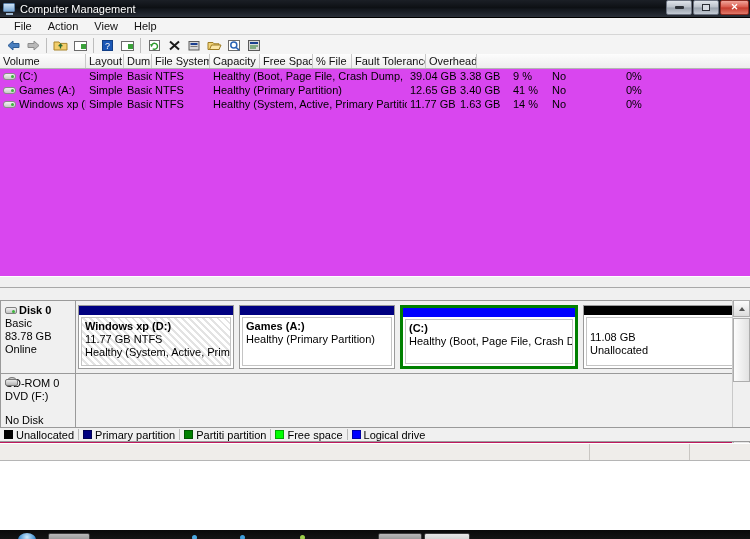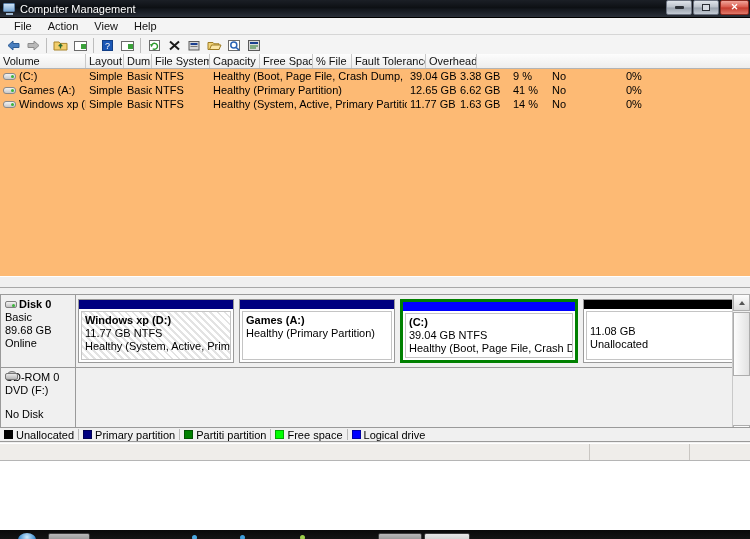--- a/index.html
+++ b/index.html
@@ -66,21 +66,21 @@
   }
   .tbtn{
     width:20px;height:19px;display:flex;align-items:center;justify-content:center;
     flex:none;
   }
   .tsep{width:1px;height:15px;background:#bdbdbd;margin:0 3px;flex:none;}
 
   
   .listpane{
     position:absolute;left:0;top:54px;width:750px;height:222px;
-    background:#fdba74;border-bottom:1px solid #c0c0c0;overflow:hidden;
+    background:#d946ef;border-bottom:1px solid #c0c0c0;overflow:hidden;
   }
   .lhead{
     display:flex;height:14px;
     background:linear-gradient(to bottom,#fdfdfd,#ededed);
     border-bottom:1px solid #b3b3b3;
   }
   .lhead .hc{
     font-size:11px;color:#111;padding:0 3px;line-height:14px;
     border-right:1px solid #c9c9c9;box-sizing:border-box;
     white-space:nowrap;overflow:hidden;
@@ -103,22 +103,22 @@
   .volcell{display:flex;align-items:center;}
 
   
   .splitter{
     position:absolute;left:0;top:276px;width:750px;height:10px;
     background:#f0f0f0;border-top:1px solid #ffffff;border-bottom:1px solid #a8a8a8;
   }
 
   
   .gpane{
-    position:absolute;left:0;top:294px;width:750px;height:148px;
-    background:#000000;overflow:hidden;
+    position:absolute;left:0;top:300px;width:750px;height:148px;
+    background:#be185d;overflow:hidden;
   }
   .gscroll-area{position:absolute;left:0;top:0;width:733px;height:148px;overflow:hidden;}
   .diskrow{display:flex;height:74px;}
   .diskinfo{
     width:76px;flex:none;background:#f0f0f0;
     border:1px solid #9a9a9a;border-right:1px solid #9a9a9a;
     box-sizing:border-box;padding:3px 4px;font-size:11px;line-height:13px;
   }
   .diskinfo .dname{font-weight:bold;display:flex;align-items:center;gap:2px;}
   .dicon{
@@ -347,21 +347,21 @@
             <span class="body"></span>
             <span class="led"></span>
           </span>
         <span>Games (A:)</span>
       </div>
       <div class="cc" style="width:38px">Simple</div>
       <div class="cc" style="width:28px">Basic</div>
       <div class="cc" style="width:58px">NTFS</div>
       <div class="cc" style="width:197px">Healthy (Primary Partition)</div>
       <div class="cc" style="width:50px">12.65 GB</div>
-      <div class="cc" style="width:53px">6.62 GB</div>
+      <div class="cc" style="width:53px">3.40 GB</div>
       <div class="cc" style="width:39px">41 %</div>
       <div class="cc" style="width:74px">No</div>
       <div class="cc" style="width:51px">0%</div>
     </div>
 
     <div class="lrow">
       <div class="cc volcell" style="width:86px">
         <span class="vicon">
             <span class="body"></span>
             <span class="led"></span>
@@ -388,21 +388,21 @@
       <div class="diskrow">
         <div class="diskinfo">
           <div class="dname">
             <span class="dicon">
                 <span class="b"></span>
                 <span class="led"></span>
               </span>
             <span>Disk 0</span>
           </div>
           <div>Basic</div>
-          <div>89.68 GB</div>
+          <div>83.78 GB</div>
           <div>Online</div>
         </div>
 
         <div class="parts">
           <div class="part" style="width:156px">
             <div class="pbar" style="background:#000080"></div>
             <div class="pbody">
               <div class="l1">Windows xp  (D:)</div>
               <div class="l2">11.77 GB NTFS</div>
               <div class="l3">Healthy (System, Active, Primary Partiti</div>
@@ -414,21 +414,20 @@
             <div class="pbody plain">
               <div class="l1">Games  (A:)</div>
               <div class="l3">Healthy (Primary Partition)</div>
             </div>
           </div>
 
           <div class="part sel" style="width:178px">
             <div class="pbar" style="background:#0000ff"></div>
             <div class="pbody plain">
               <div class="l1">(C:)</div>
-              <div class="l2">39.04 GB NTFS</div>
               <div class="l3">Healthy (Boot, Page File, Crash Dump, Log</div>
             </div>
           </div>
 
           <div class="part" style="width:155px">
             <div class="pbar" style="background:#000000"></div>
             <div class="pbody plain">
               <div class="l2" style="margin-top:11px">11.08 GB</div>
               <div class="l3">Unallocated</div>
             </div>

